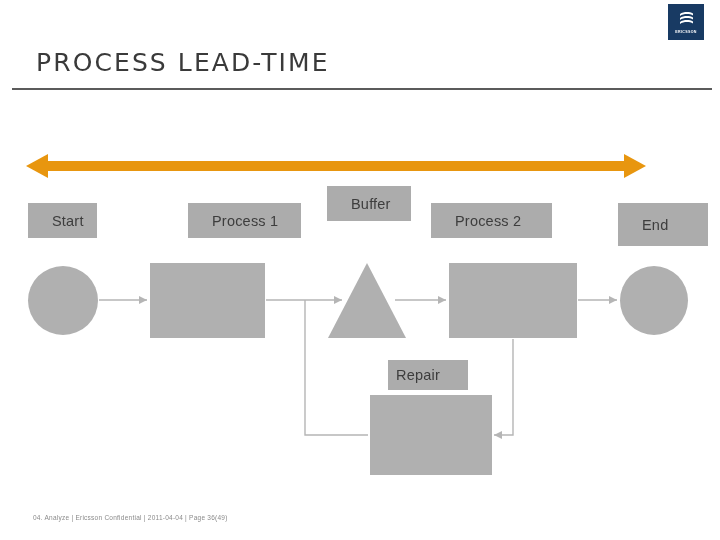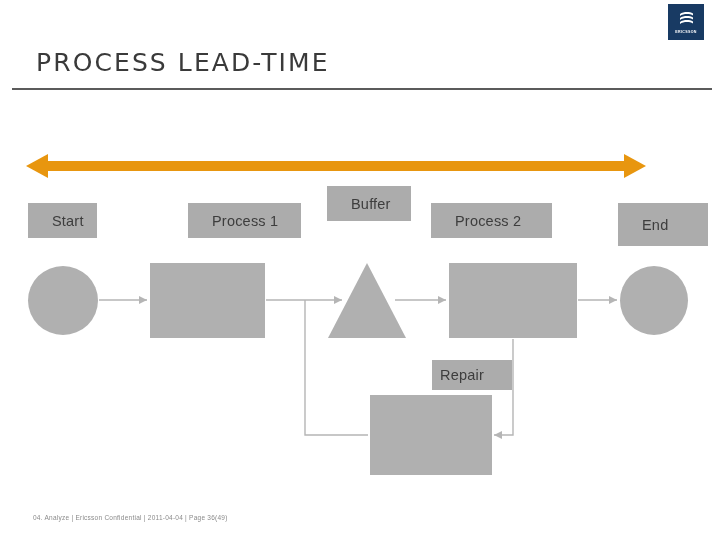--- a/index.html
+++ b/index.html
@@ -100,21 +100,21 @@
     padding-left: 24px;
     box-sizing: border-box;
     letter-spacing: 0.2px;
   }
   .chip-start   { left: 28px;  top: 203px; width: 69px;  height: 35px; }
   .chip-proc1   { left: 152px; top: 203px; width: 113px; height: 35px; margin-left: 36px; }
   .chip-buffer  { left: 327px; top: 186px; width: 84px;  height: 35px; }
   .chip-proc2   { left: 431px; top: 203px; width: 121px; height: 35px; }
   .chip-end     { left: 618px; top: 203px; width: 90px;  height: 43px; }
   .chip-repair  { left: 388px; top: 360px; width: 80px;  height: 30px;
-                  padding-left: 8px; margin-left: 44px; }
+                  padding-left: 8px; }
 
   
   .shape { position: absolute; background: #b0b0b0; }
   .ellipse-start { left: 28px;  top: 266px; width: 70px;  height: 69px;
                    border-radius: 50%; }
   .rect-proc1    { left: 150px; top: 263px; width: 115px; height: 75px; }
   .tri-buffer    { left: 328px; top: 263px; width: 78px;  height: 75px;
                    background: transparent;
                    clip-path: polygon(50% 0%, 100% 100%, 0% 100%);
                    background-color: #b0b0b0; }

